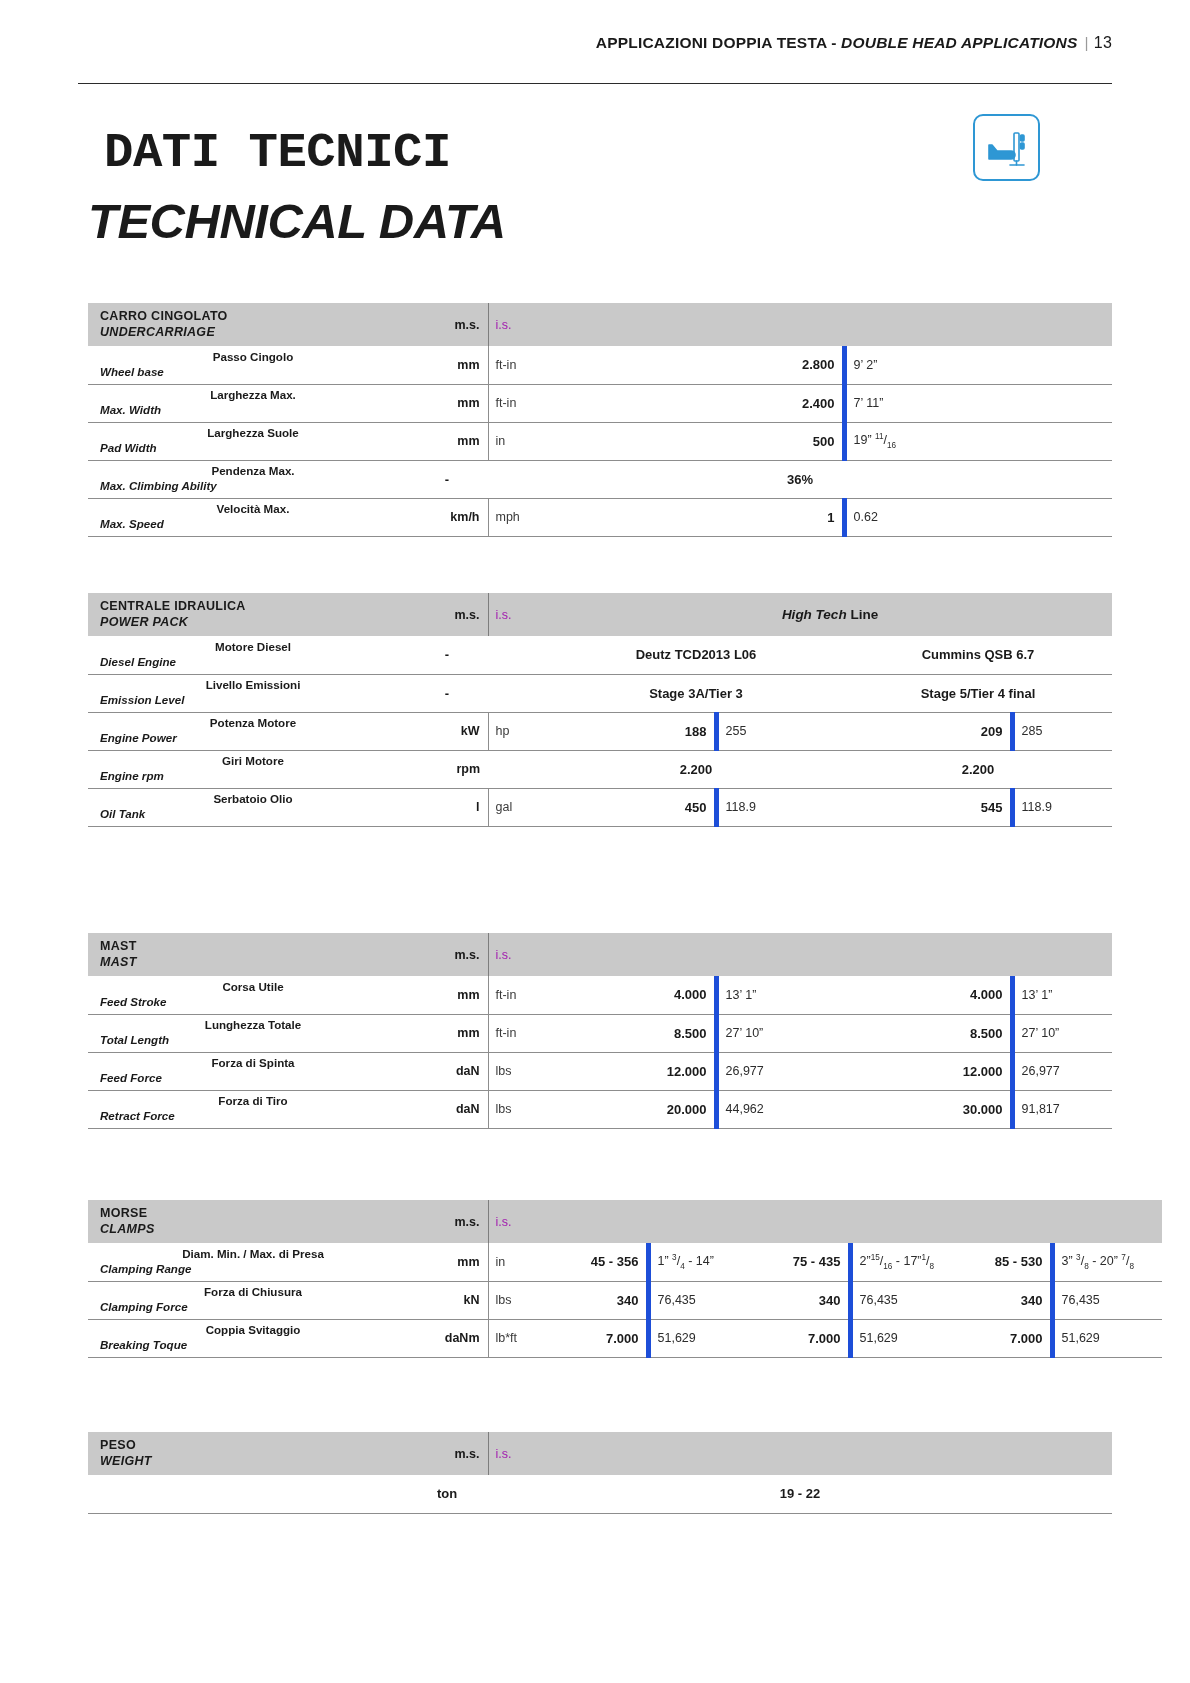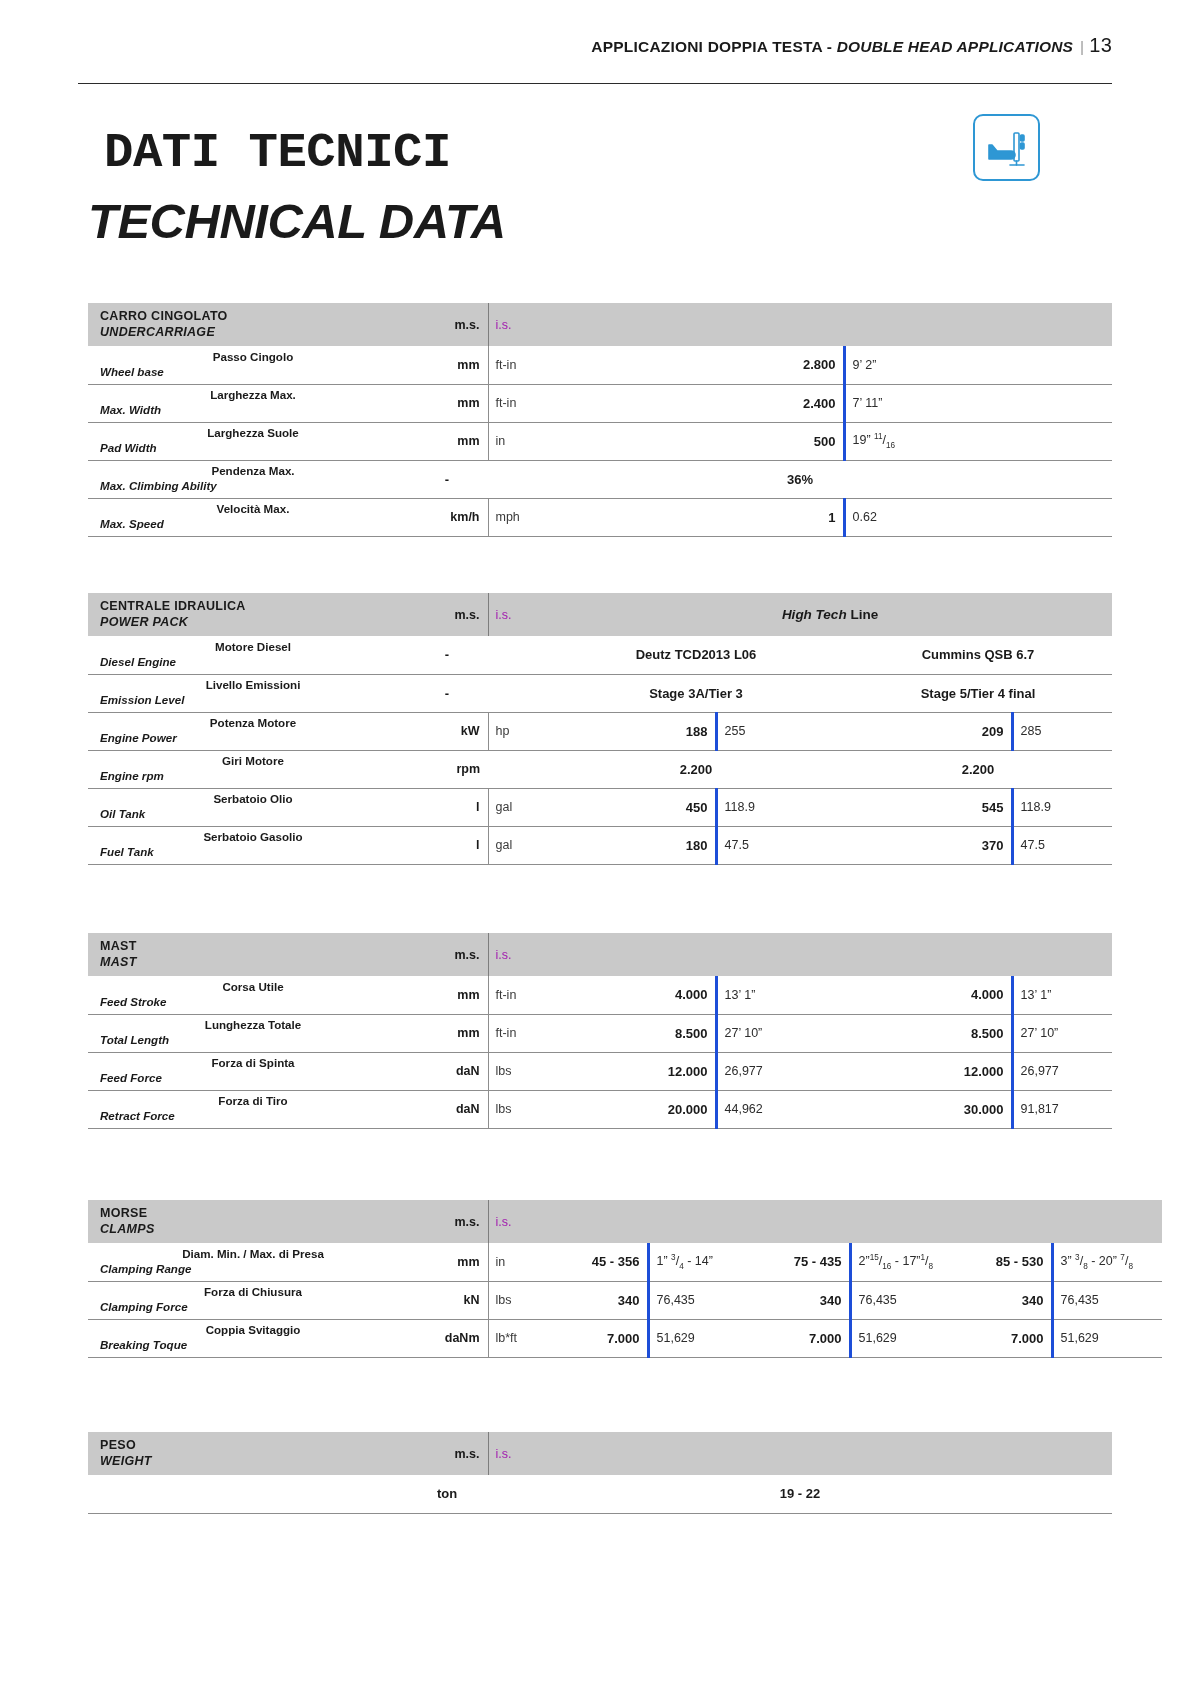--- a/index.html
+++ b/index.html
@@ -35,21 +35,21 @@
     font-weight: bold;
     font-style: italic;
   }
   .page-header .hdr-sep {
     color: #9a9a9a;
     font-weight: 400;
     margin: 0 5px 0 7px;
   }
   .page-header .hdr-num {
     font-weight: 400;
-    font-size: 20px;
+    font-size: 16px;
   }
 
   .header-rule {
     position: absolute;
     top: 83px;
     left: 78px;
     width: 1034px;
     height: 1px;
     background: #2b2b2b;
   }
@@ -182,21 +182,21 @@
   .row .val-ms {
     text-align: right;
     padding-right: 7px;
     font-size: 13px;
     font-weight: bold;
   }
   .row .val-is {
     padding-left: 7px;
     font-size: 12.5px;
     color: #2c2c2c;
-    border-left: 3px solid #1d4ed8;
+    border-left: 5px solid #1d4ed8;
   }
   .row .val-center {
     text-align: center;
     font-size: 13px;
     font-weight: bold;
   }
   .row .val-span {
     text-align: center;
     font-size: 13px;
     font-weight: bold;
@@ -381,32 +381,20 @@
     <td class="name">
       <span class="it">Serbatoio Olio</span>
       <span class="en">Oil Tank</span>
     </td>
     <td class="unit-ms">l</td>
     <td class="unit-is">gal</td>
     <td class="val-ms">450</td>
     <td class="val-is">118.9</td>
     <td class="val-ms">545</td>
     <td class="val-is">118.9</td>
-  </tr>
-  <tr class="row">
-    <td class="name">
-      <span class="it">Serbatoio Gasolio</span>
-      <span class="en">Fuel Tank</span>
-    </td>
-    <td class="unit-ms">l</td>
-    <td class="unit-is">gal</td>
-    <td class="val-ms">180</td>
-    <td class="val-is">47.5</td>
-    <td class="val-ms">370</td>
-    <td class="val-is">47.5</td>
   </tr>
 </tbody>
   </table>
 
 <table class="tbl" style="top:933px">
   <colgroup>
     <col style="width:318px">
       <col style="width:82px">
       <col style="width:60px">
     <col style="width:168px">

